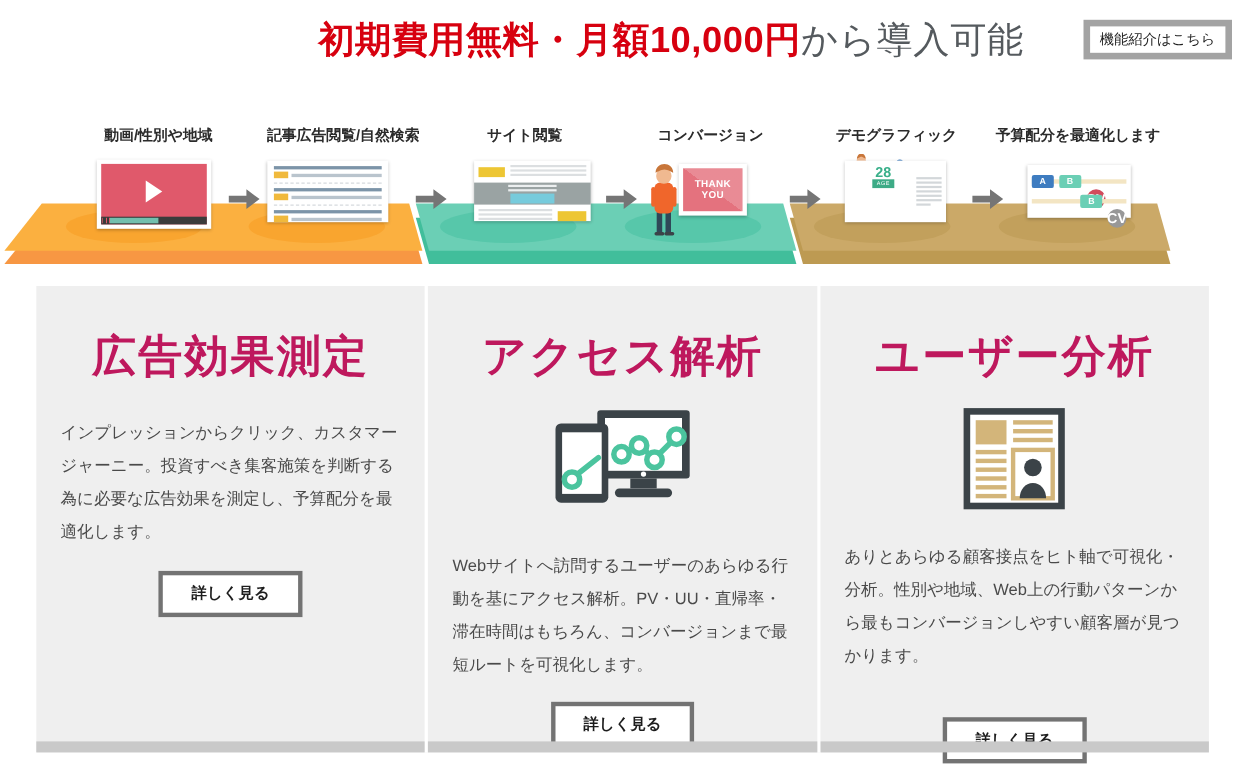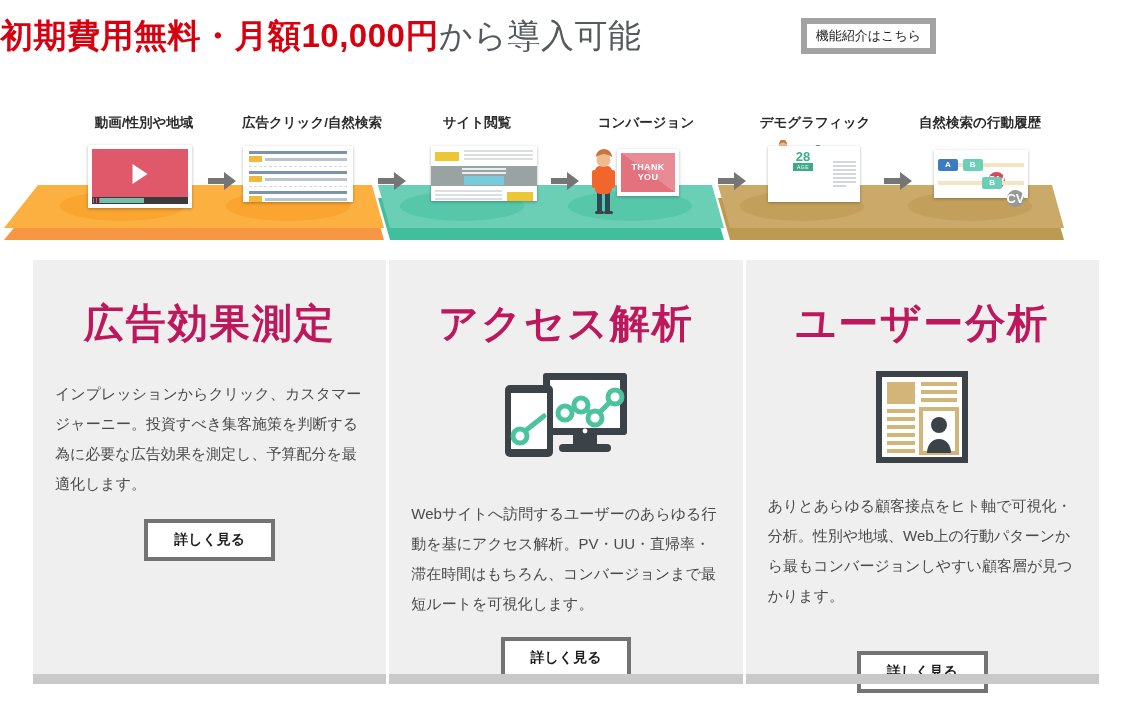--- a/index.html
+++ b/index.html
@@ -4,22 +4,22 @@
 <style>
   html,body{margin:0;padding:0;}
   body{
     width:1132px;height:706px;background:#ffffff;
     font-family:"Liberation Sans","DejaVu Sans",sans-serif;
     overflow:hidden;position:relative;
   }
 
   
   .headline-row{
-    position:absolute;left:0;top:8px;width:936px;height:56px;
-    display:flex;align-items:center;justify-content:space-between;
+    position:absolute;left:0;top:8px;width:1120px;height:56px;
+    display:flex;align-items:center;justify-content:flex-end;gap:44px;
   }
   .headline{
     font-size:33px;font-weight:bold;letter-spacing:.5px;white-space:nowrap;
   }
   .headline .hl-red{color:#d7000f;}
   .headline .hl-gray{color:#555a5e;font-weight:normal;}
   .hl-button{
     margin-left:10px;border:6px solid #a3a3a3;background:#fff;
     font-size:13px;color:#1d1d1d;padding:5px 9px 6px;line-height:1;
     white-space:nowrap;cursor:pointer;
@@ -130,25 +130,25 @@
 
 <div class="headline-row">
   <div class="headline">
     <span class="hl-red">初期費用無料・月額10,000円</span><span class="hl-gray">から導入可能</span>
   </div>
   <button class="hl-button">機能紹介はこちら</button>
 </div>
 
 <div class="steps">
   <div class="step-label" style="left:144px">動画/性別や地域</div>
-  <div class="step-label" style="left:312px">広告クリック/自然検索</div>
+  <div class="step-label" style="left:312px">記事広告閲覧/自然検索</div>
   <div class="step-label" style="left:477px">サイト閲覧</div>
   <div class="step-label" style="left:646px">コンバージョン</div>
   <div class="step-label" style="left:815px">デモグラフィック</div>
-  <div class="step-label" style="left:980px">自然検索の行動履歴</div>
+  <div class="step-label" style="left:980px">予算配分を最適化します</div>
 </div>
 
 <div class="stage">
   <svg width="1132" height="120" viewBox="0 0 1132 120">
 
     <g>
       <polygon points="38,58 372,58 384,100 4,100" fill="#F79743"></polygon>
       <polygon points="38,45 372,45 384,88 4,88" fill="#FBB040"></polygon>
       <ellipse cx="122" cy="66" rx="62" ry="15" fill="#F9A52F"></ellipse>
       <ellipse cx="288" cy="66" rx="62" ry="15" fill="#F9A52F"></ellipse>

